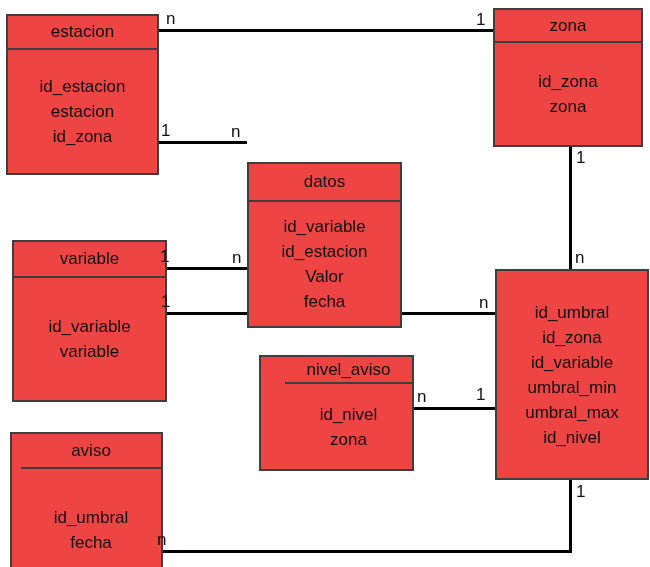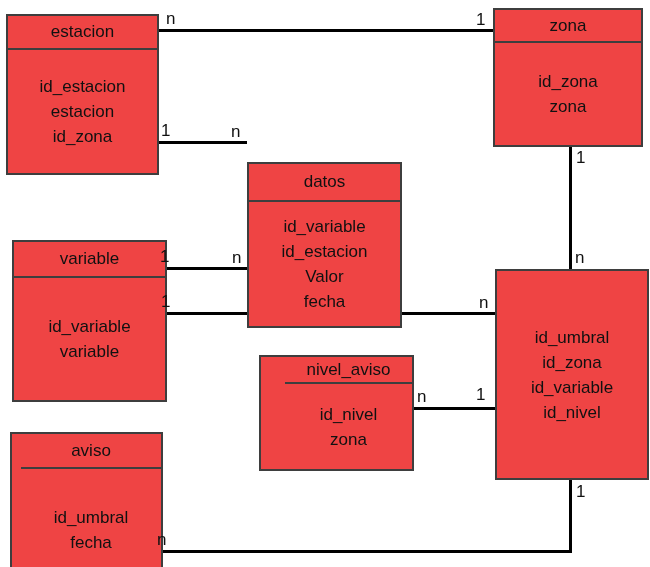--- a/index.html
+++ b/index.html
@@ -160,20 +160,22 @@
       <div class="field">id_variable</div>
       <div class="field">variable</div>
     </div>
   </div>
 
   <div class="entity" id="e-umbral">
     <div class="entity-fields">
       <div class="field">id_umbral</div>
       <div class="field">id_zona</div>
       <div class="field">id_variable</div>
+      <div class="field">umbral_min</div>
+      <div class="field">umbral_max</div>
       <div class="field">id_nivel</div>
     </div>
   </div>
 
   <div class="entity" id="e-nivel_aviso">
     <div class="entity-title">nivel_aviso</div>
     <div class="entity-fields">
       <div class="field">id_nivel</div>
       <div class="field">zona</div>
     </div>

